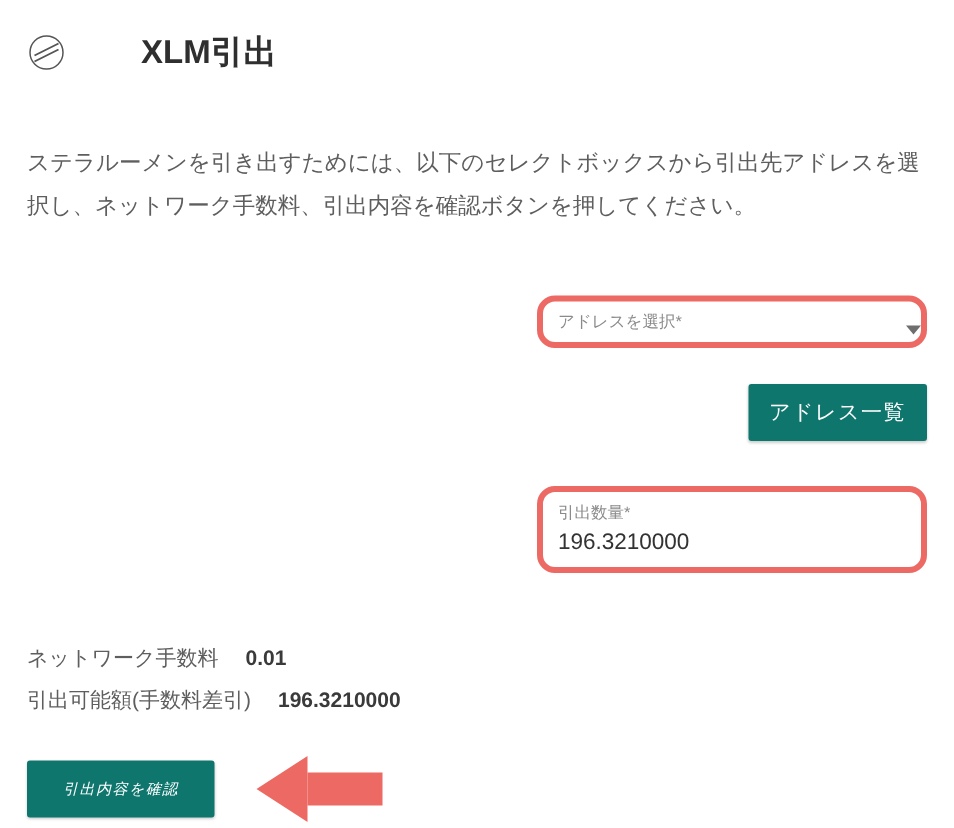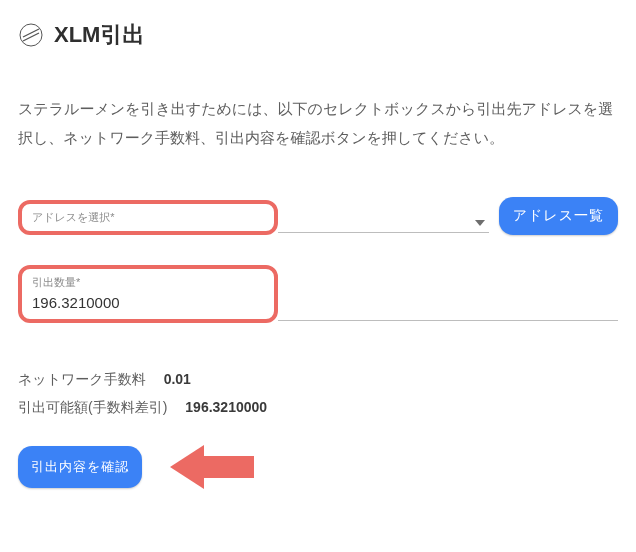--- a/index.html
+++ b/index.html
@@ -7,20 +7,21 @@
       width: 636px;
       height: 552px;
       font-family: "Hiragino Kaku Gothic ProN", "メイリオ", Meiryo, sans-serif;
       background: #fff;
       padding: 20px 18px;
       color: #333;
     }
     .header {
       display: flex;
       align-items: center;
+      gap: 40px;
     }
     .coin-icon {
       width: 26px;
       height: 26px;
       margin-right: 10px;
       display: flex;
       align-items: center;
       justify-content: center;
     }
     .page-title {
@@ -31,21 +32,22 @@
     .description {
       margin-top: 45px;
       font-size: 15px;
       color: #5e5e5e;
       line-height: 1.9;
     }
     .form-row {
       display: flex;
       align-items: flex-end;
       margin-top: 45px;
-      gap: 10px;
+      gap: 24px;
+      flex-direction: column;
     }
     .highlight-box {
       position: relative;
       padding: 6px 10px 4px 10px;
       border: 4px solid #ec6a63;
       border-radius: 12px;
       background: #fff;
       flex: 0 0 260px;
     }
     .field-wrap { flex: 1; }
@@ -74,26 +76,26 @@
     .dropdown-caret {
       position: absolute;
       right: 4px;
       bottom: 6px;
       width: 0; height: 0;
       border-left: 5px solid transparent;
       border-right: 5px solid transparent;
       border-top: 6px solid #6e6e6e;
     }
     .btn {
-      background: #3b82f6;
+      background: #0f766e;
       color: #fff;
       border: none;
       padding: 10px 18px;
       font-size: 14px;
-      border-radius: 14px;
+      border-radius: 2px;
       cursor: pointer;
       box-shadow: 0 1px 2px rgba(0,0,0,0.2);
       letter-spacing: 1px;
     }
     .address-btn { padding: 10px 14px; }
     .amount-row { margin-top: 30px; }
     .amount-box .mat-value { font-size: 15px; }
     .amount-underline {
       border-bottom: 1px solid #bdbdbd;
       flex: 1;
@@ -114,22 +116,23 @@
       color: #d43b2d;
       font-size: 12px;
       margin-top: 6px;
     }
     .confirm-row {
       display: flex;
       align-items: center;
       margin-top: 28px;
     }
     .confirm-btn {
-      padding: 12px 13px;
-      font-size: 13px;
+      padding: 12px 24px;
+      font-size: 10px;
+      font-style: italic;
     }
     .arrow {
       margin-left: 28px;
       display: flex;
       align-items: center;
     }
     .arrow-head {
       width: 0; height: 0;
       border-top: 22px solid transparent;
       border-bottom: 22px solid transparent;

